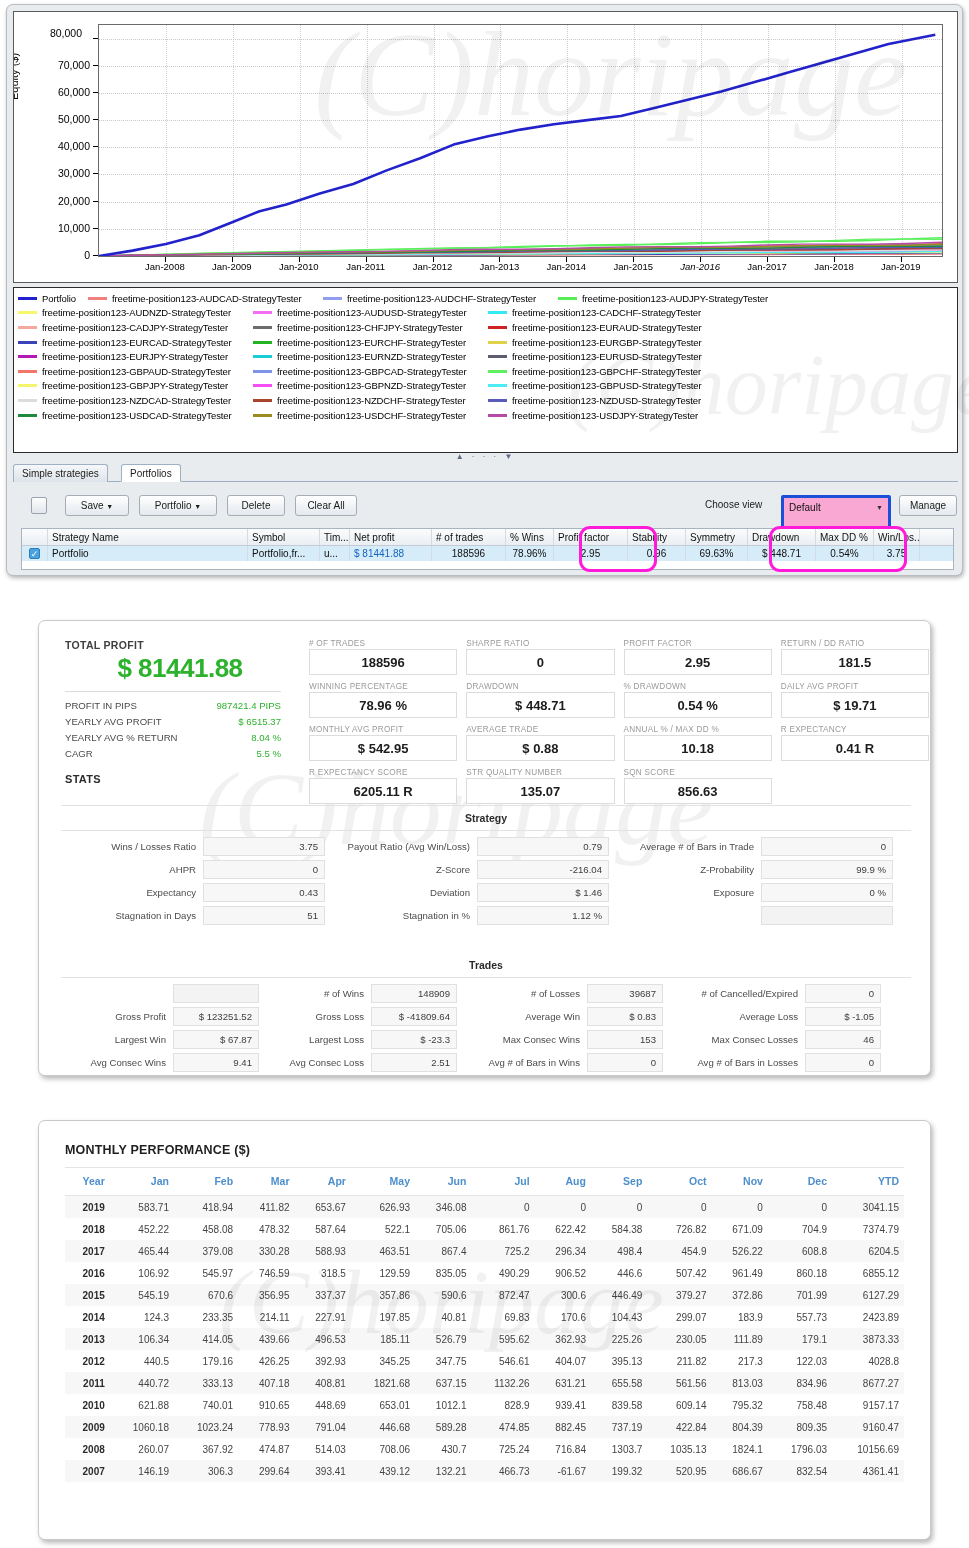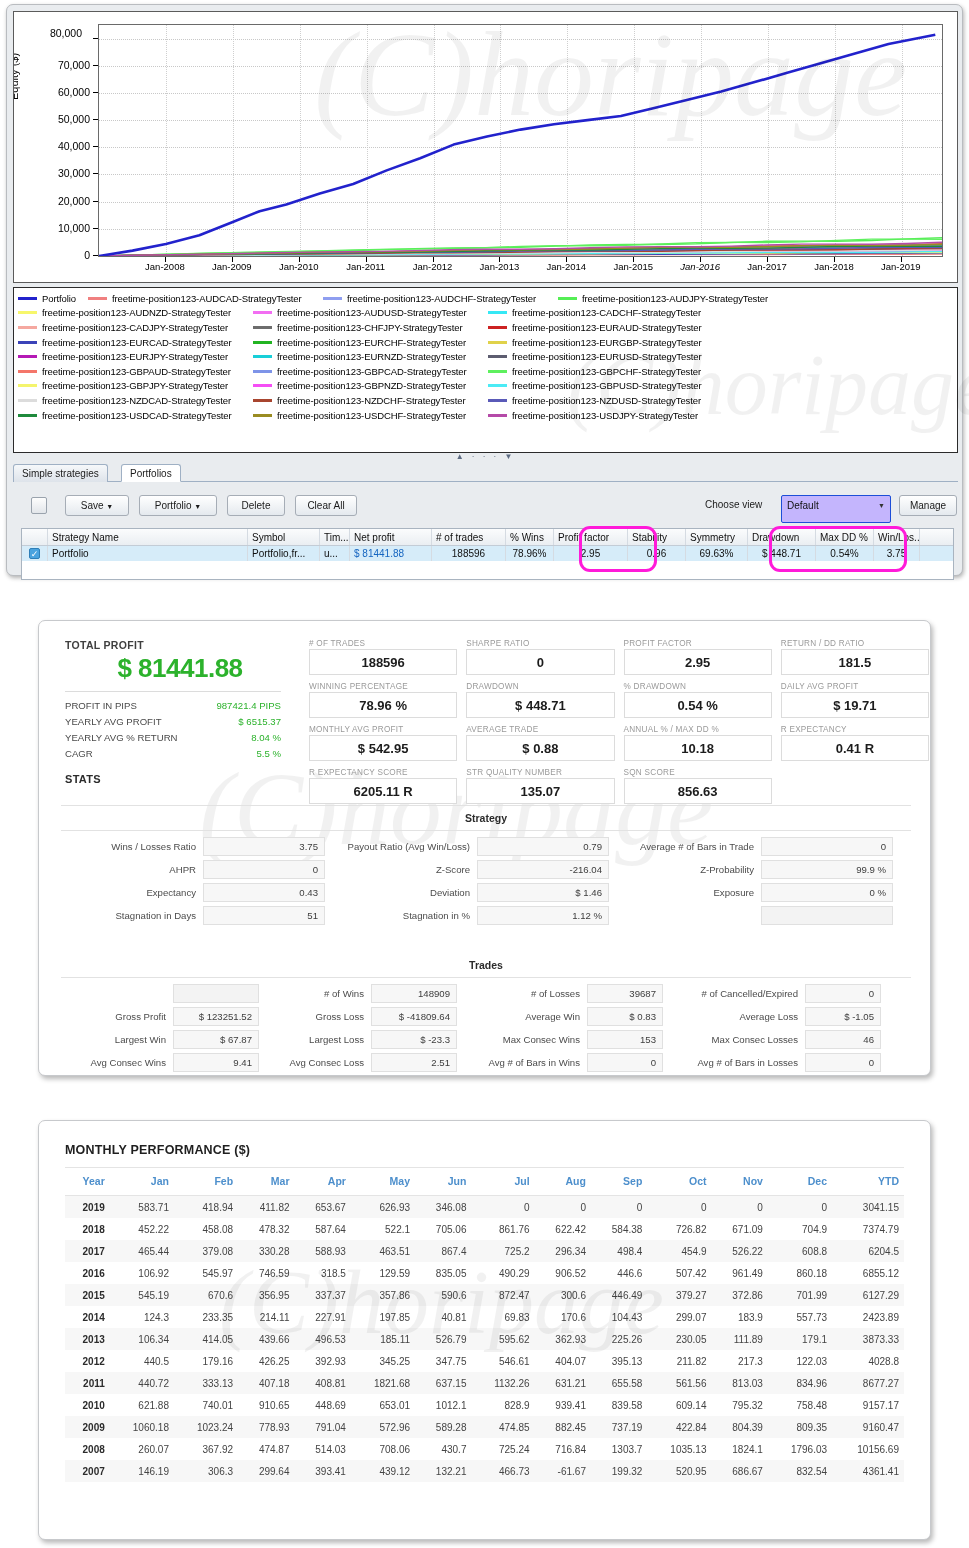--- a/index.html
+++ b/index.html
@@ -89,29 +89,29 @@
   }
   .btn {
     position:absolute; top:4px; height:21px;
     background: linear-gradient(#ffffff,#e4e9ee);
     border:1px solid #a6adb6; border-radius:3px;
     font-size:10px; color:#1a1a1a; line-height:19px; text-align:center;
   }
   .caret { font-size:7px; }
   .lbl-choose { position:absolute; top:8px; font-size:10px; color:#1a1a1a; }
   .selbox {
-    position:absolute; top:4px; height:28px; width:110px;
-    background:#c4b5fd; border:1px solid #1d4ed8; border-radius:2px;
+    position:absolute; top:4px; height:34px; width:110px;
+    background:#f9a8d4; border:3px solid #1d4ed8; border-radius:2px;
     font-size:10px; color:#111; line-height:19px; padding-left:5px;
   }
   .selcaret { position:absolute; right:5px; top:0; font-size:7px; color:#333; }
 
   
   .grid {
-    position:absolute; left:14px; top:523px; width:933px; height:52px;
+    position:absolute; left:14px; top:523px; width:933px; height:42px;
     background:#fff; border:1px solid #a9b4c0;
   }
   .grow { display:flex; height:15px; align-items:stretch; }
   .ghead { background: linear-gradient(#fbfcfd,#eaeef2); border-bottom:1px solid #c3ccd6; height:17px;}
   .gcell {
     font-size:10px; color:#101010; line-height:15px;
     padding:0 4px; border-right:1px solid #d5dbe2; overflow:hidden; white-space:nowrap;
   }
   .ghead .gcell { line-height:17px; }
   .gsel { background:#d6ecf9; }
@@ -864,21 +864,21 @@
             <td>795.32</td>
             <td>758.48</td>
             <td>9157.17</td>
           </tr>
           <tr>
             <td class="yr">2009</td>
             <td>1060.18</td>
             <td>1023.24</td>
             <td>778.93</td>
             <td>791.04</td>
-            <td>572.96</td>
+            <td>446.68</td>
             <td>589.28</td>
             <td>474.85</td>
             <td>882.45</td>
             <td>737.19</td>
             <td>422.84</td>
             <td>804.39</td>
             <td>809.35</td>
             <td>9160.47</td>
           </tr>
           <tr>

